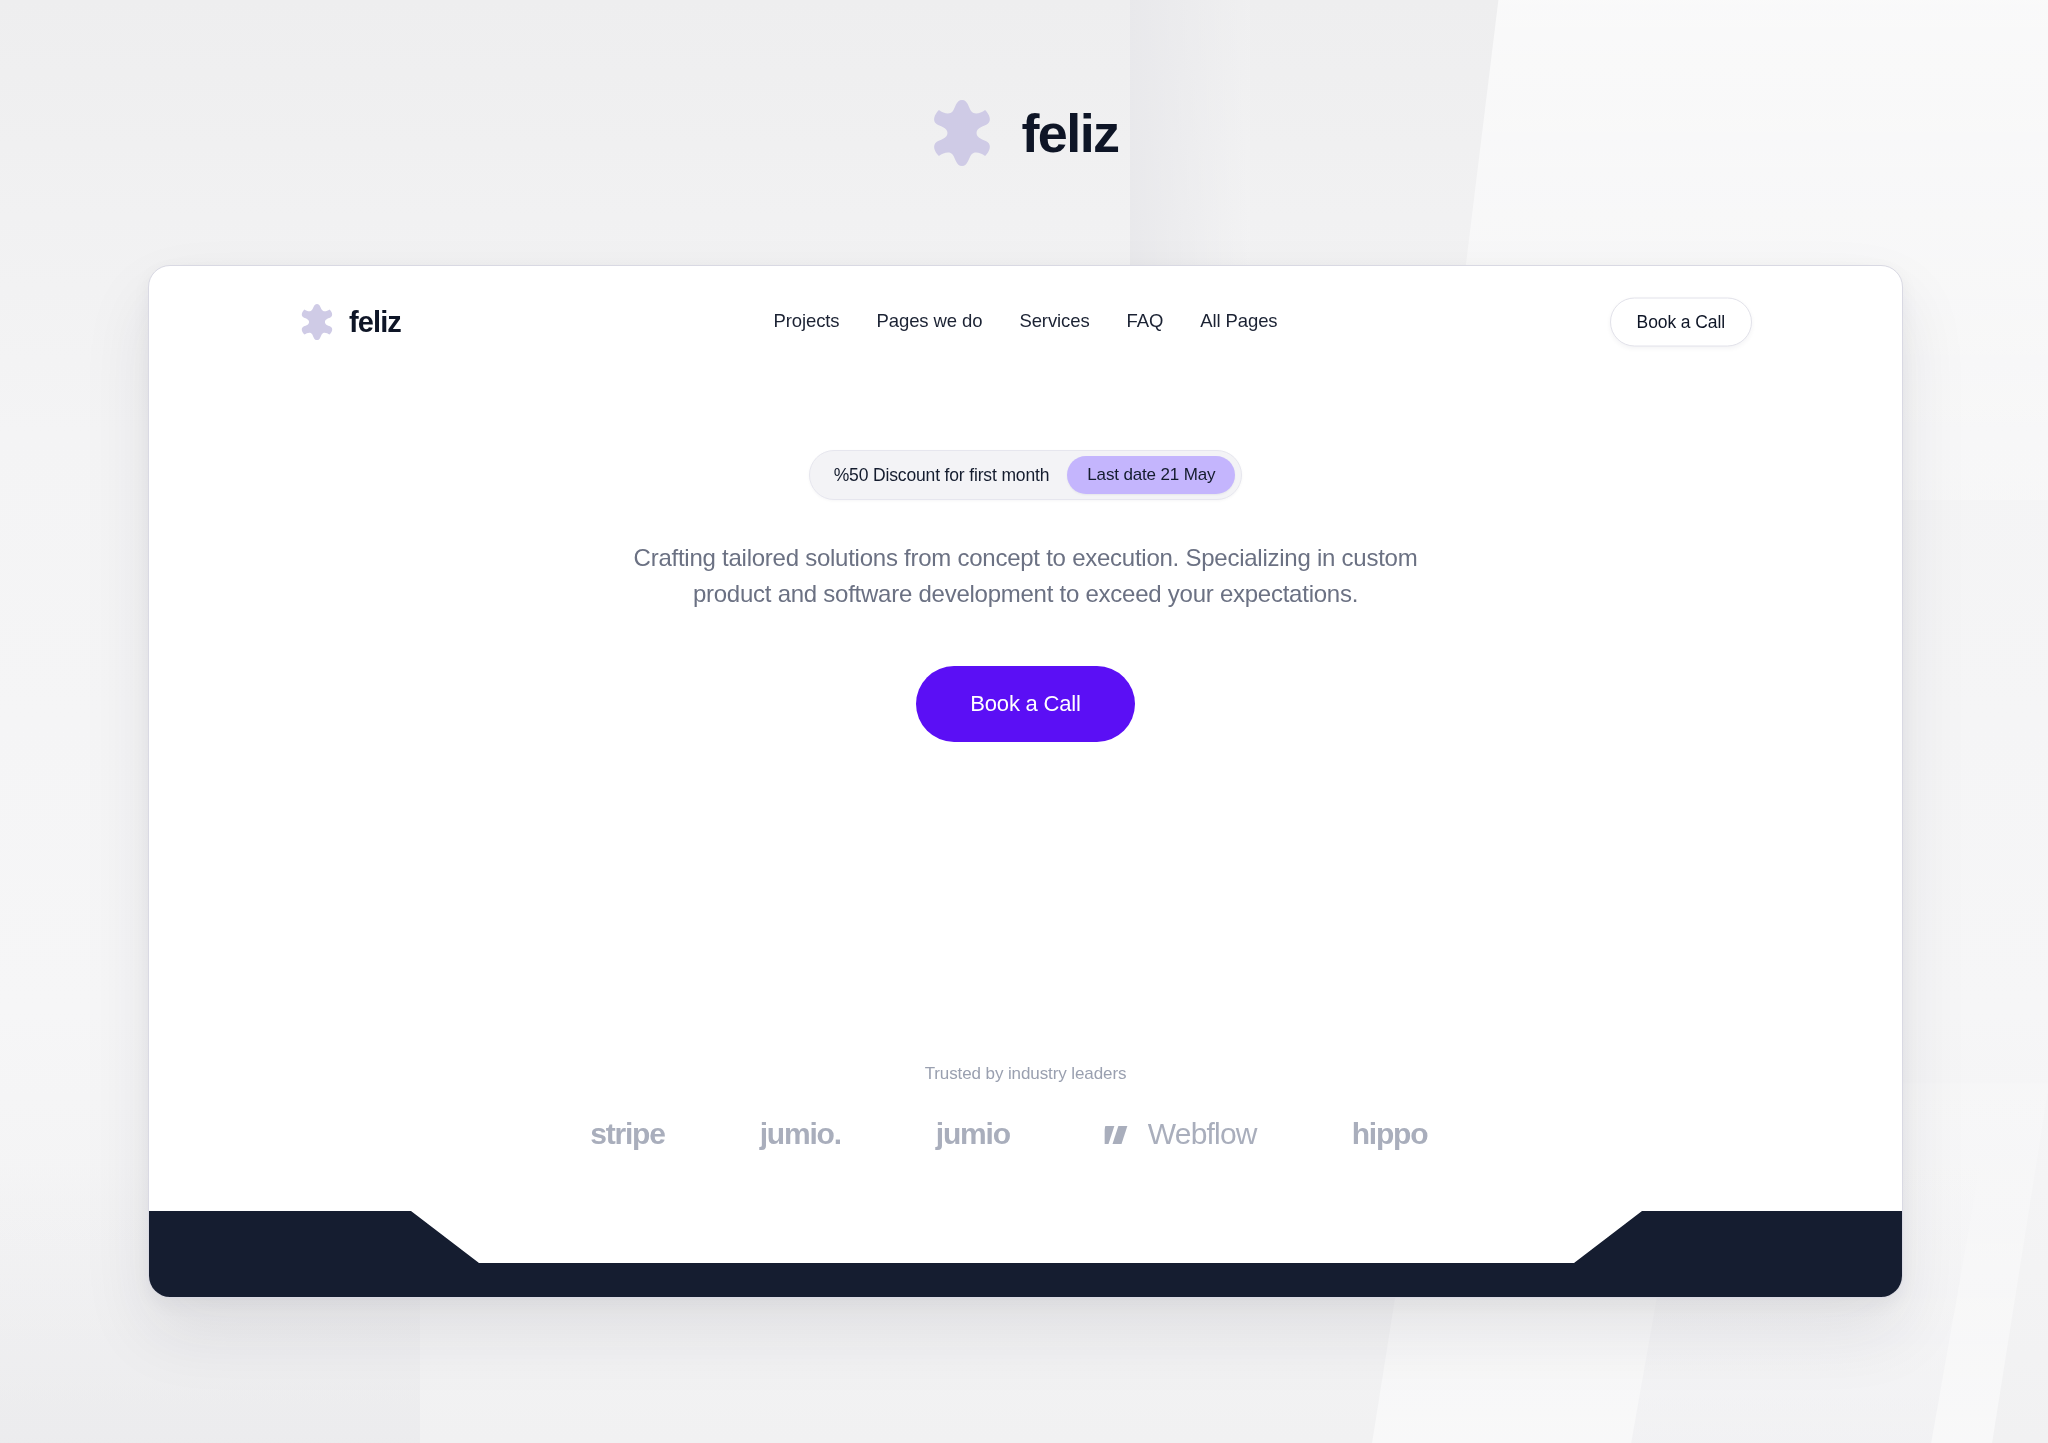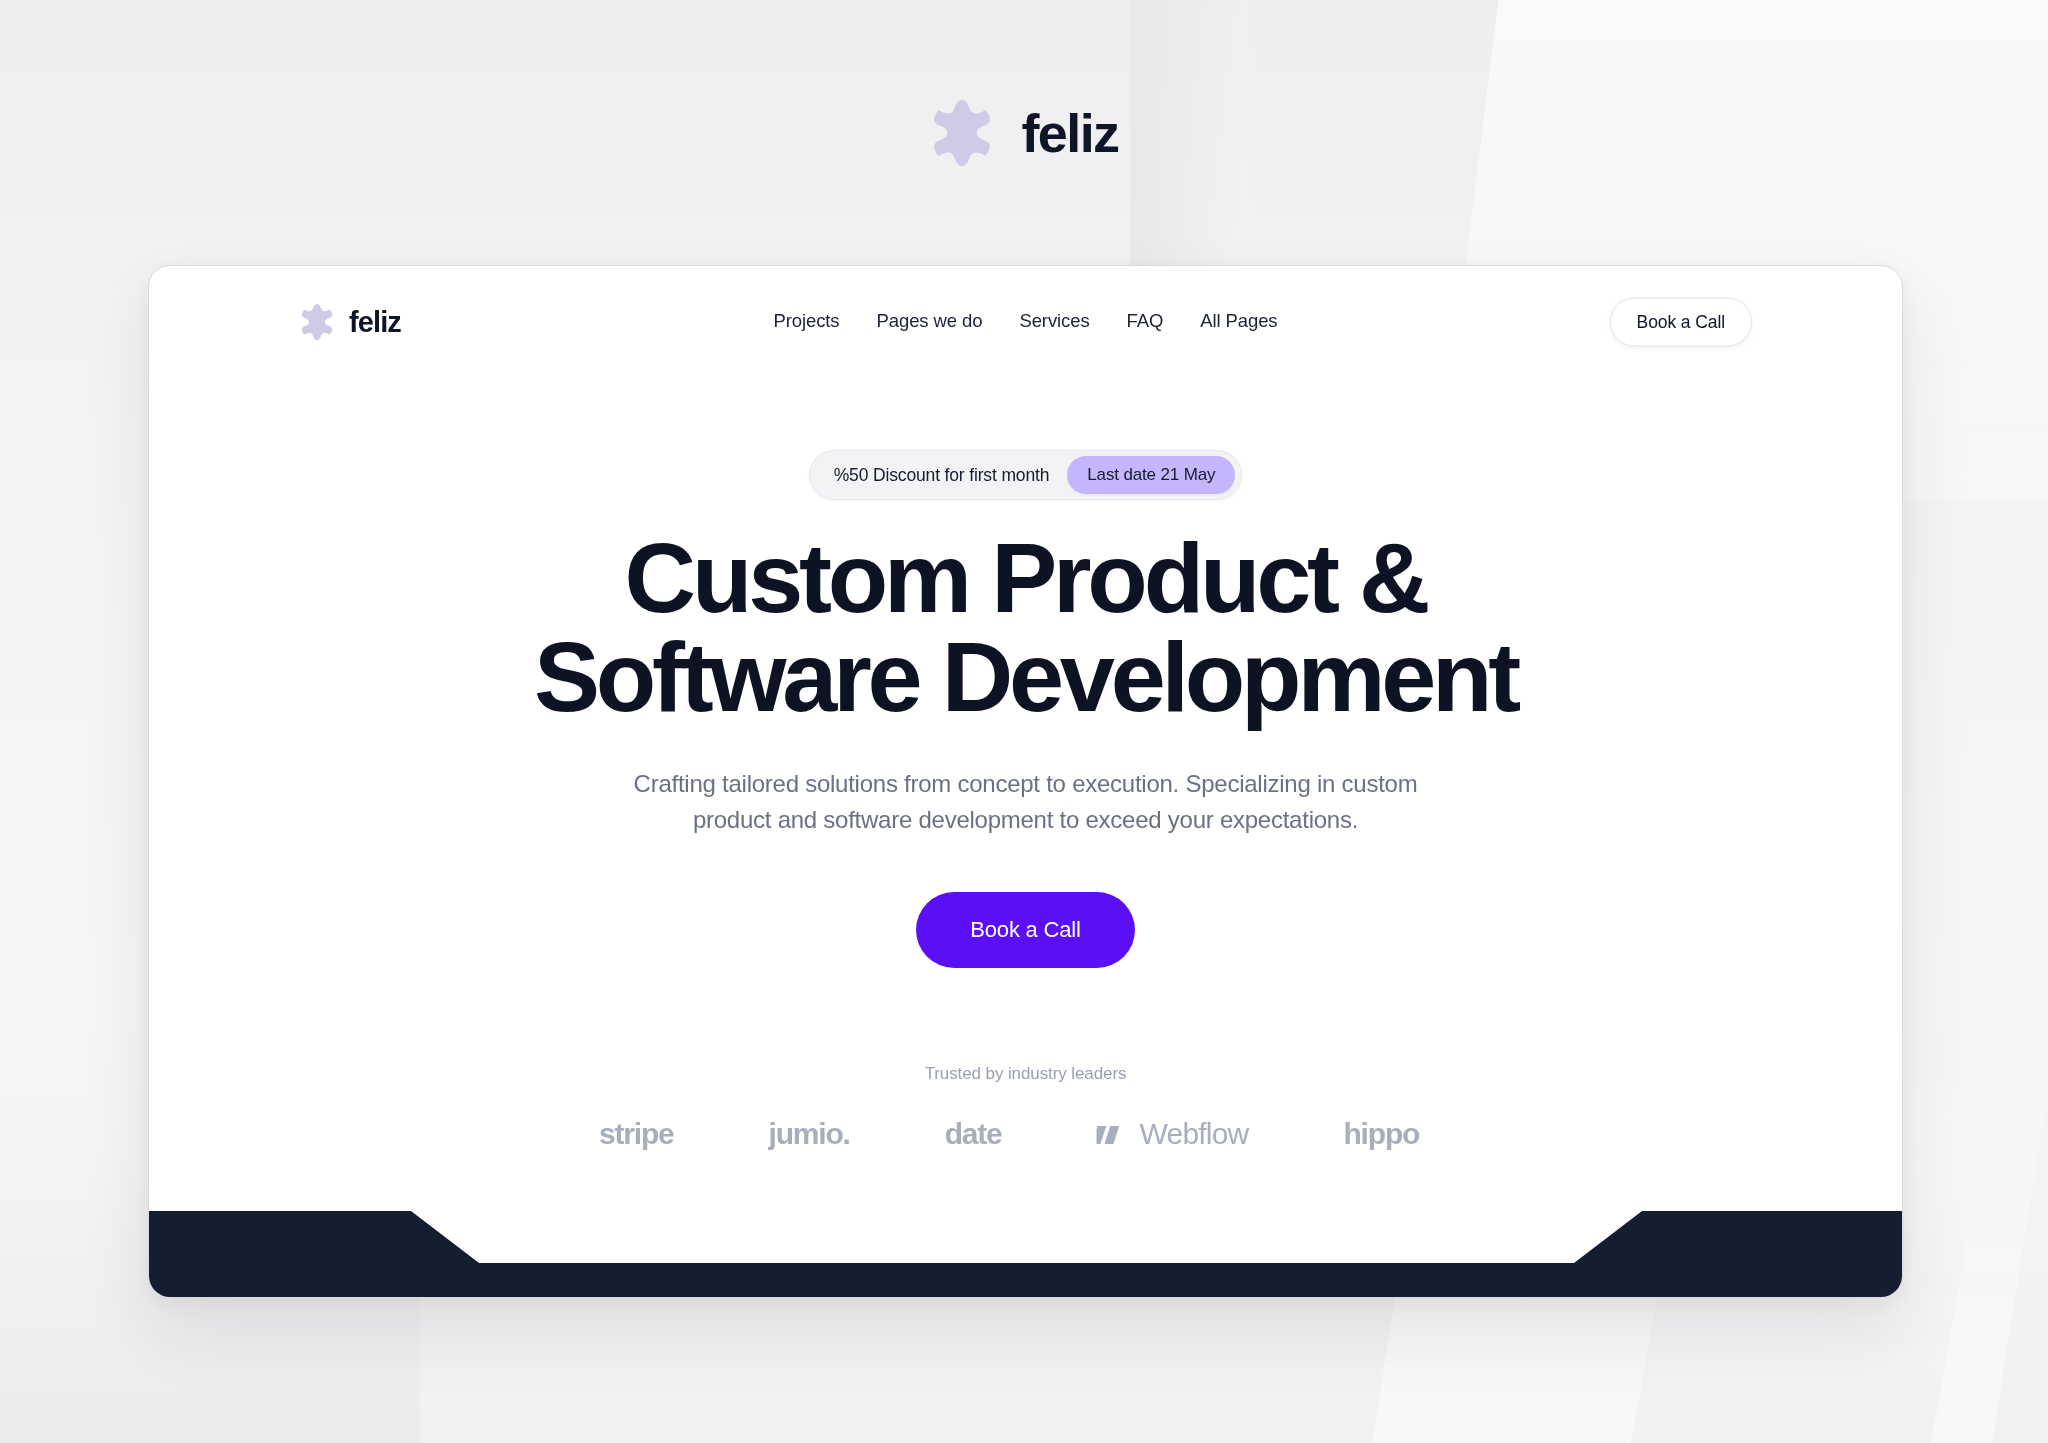--- a/index.html
+++ b/index.html
@@ -241,38 +241,34 @@
     <button id="nav-cta">Book a Call</button>
   </nav>
 
   <div id="hero">
 
     <div id="promo-badge">
       <span class="promo-text">%50 Discount for first month</span>
       <span class="promo-date">Last date 21 May</span>
     </div>
 
-    <h1 id="hero-title">
-      <span class="l1">Custom Product &amp;</span>
-      <span class="l2">Software Development</span>
-    </h1>
 
     <p id="hero-sub">Crafting tailored solutions from concept to execution. Specializing in custom product and software development to exceed your expectations.</p>
 
     <button id="hero-cta">Book a Call</button>
   </div>
 
   <div id="trusted">
     <div id="trusted-label">Trusted by industry leaders</div>
 
     <div id="logo-strip">
       <div id="logo-row">
         <span class="client-logo stripe">stripe</span>
         <span class="client-logo jumio">jumio.</span>
-        <span class="client-logo stem">date</span>
+        <span class="client-logo stem">jumio</span>
         <span class="client-logo webflow">
           <span class="wf-mark">
             <svg viewBox="0 0 34 26" aria-hidden="true" style="width:100%;height:100%;">
               <path fill="#a9aebc" d="M2 4 L11 4 L11 22 L2 22 Z" transform="skewX(-18)"></path>
               <path fill="#a9aebc" d="M15 4 L24 4 L24 22 L15 22 Z" transform="skewX(-18)"></path>
             </svg>
           </span>
           <span style="font-weight:400;letter-spacing:-0.8px;">Webflow</span>
         </span>
         <span class="client-logo hippo">hippo</span>

